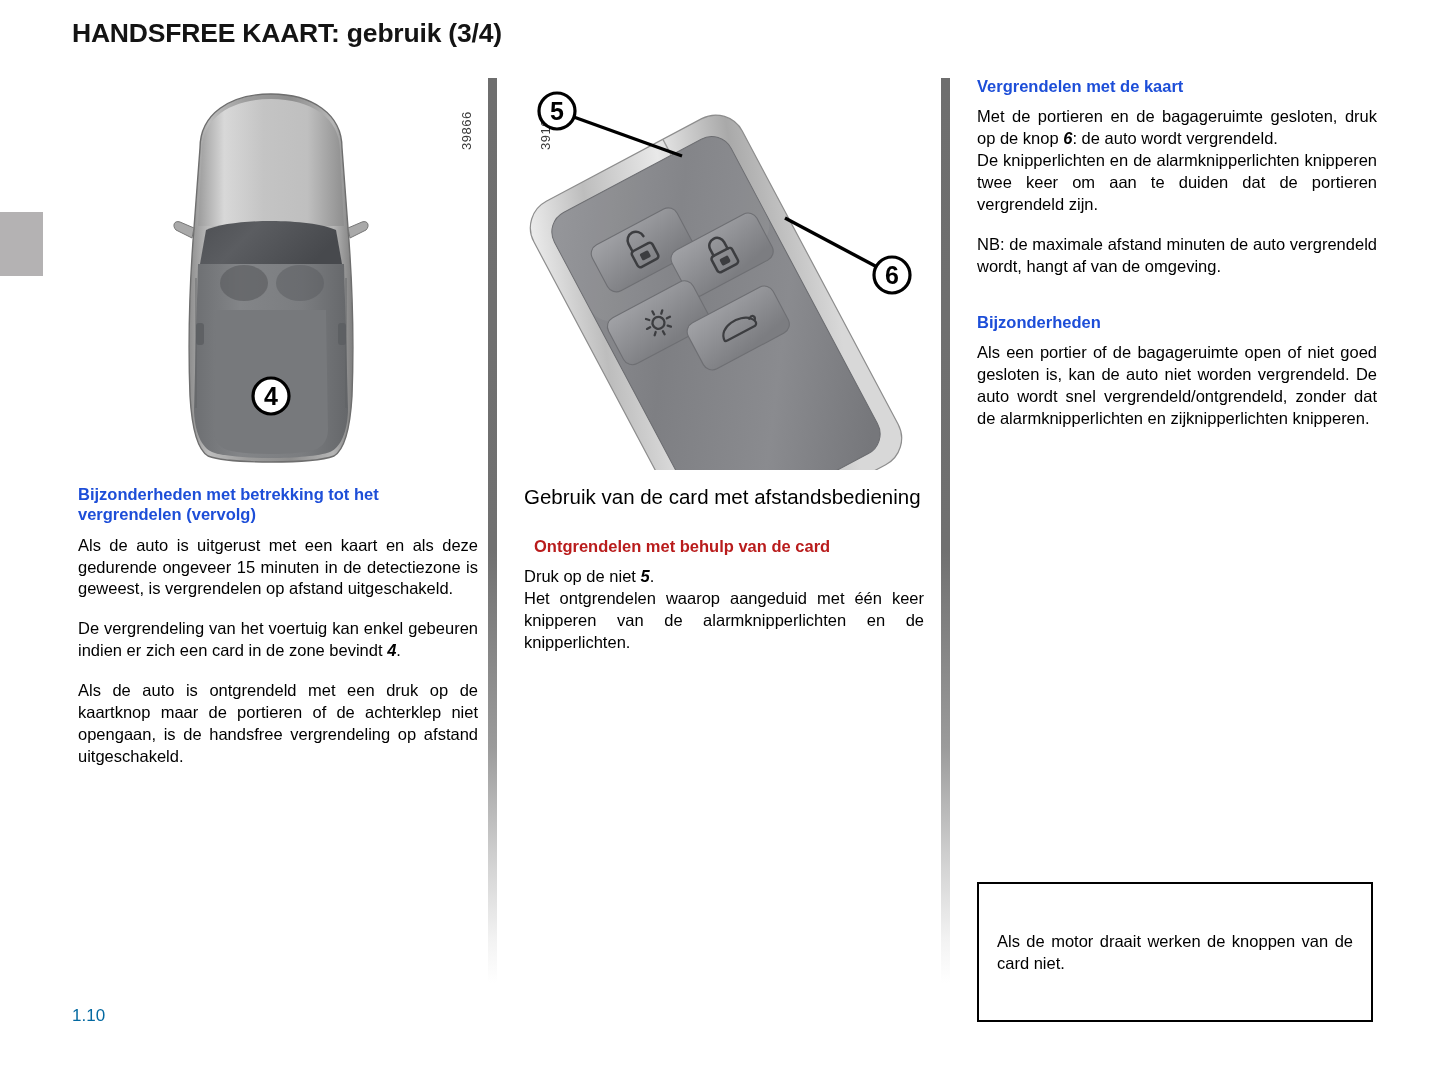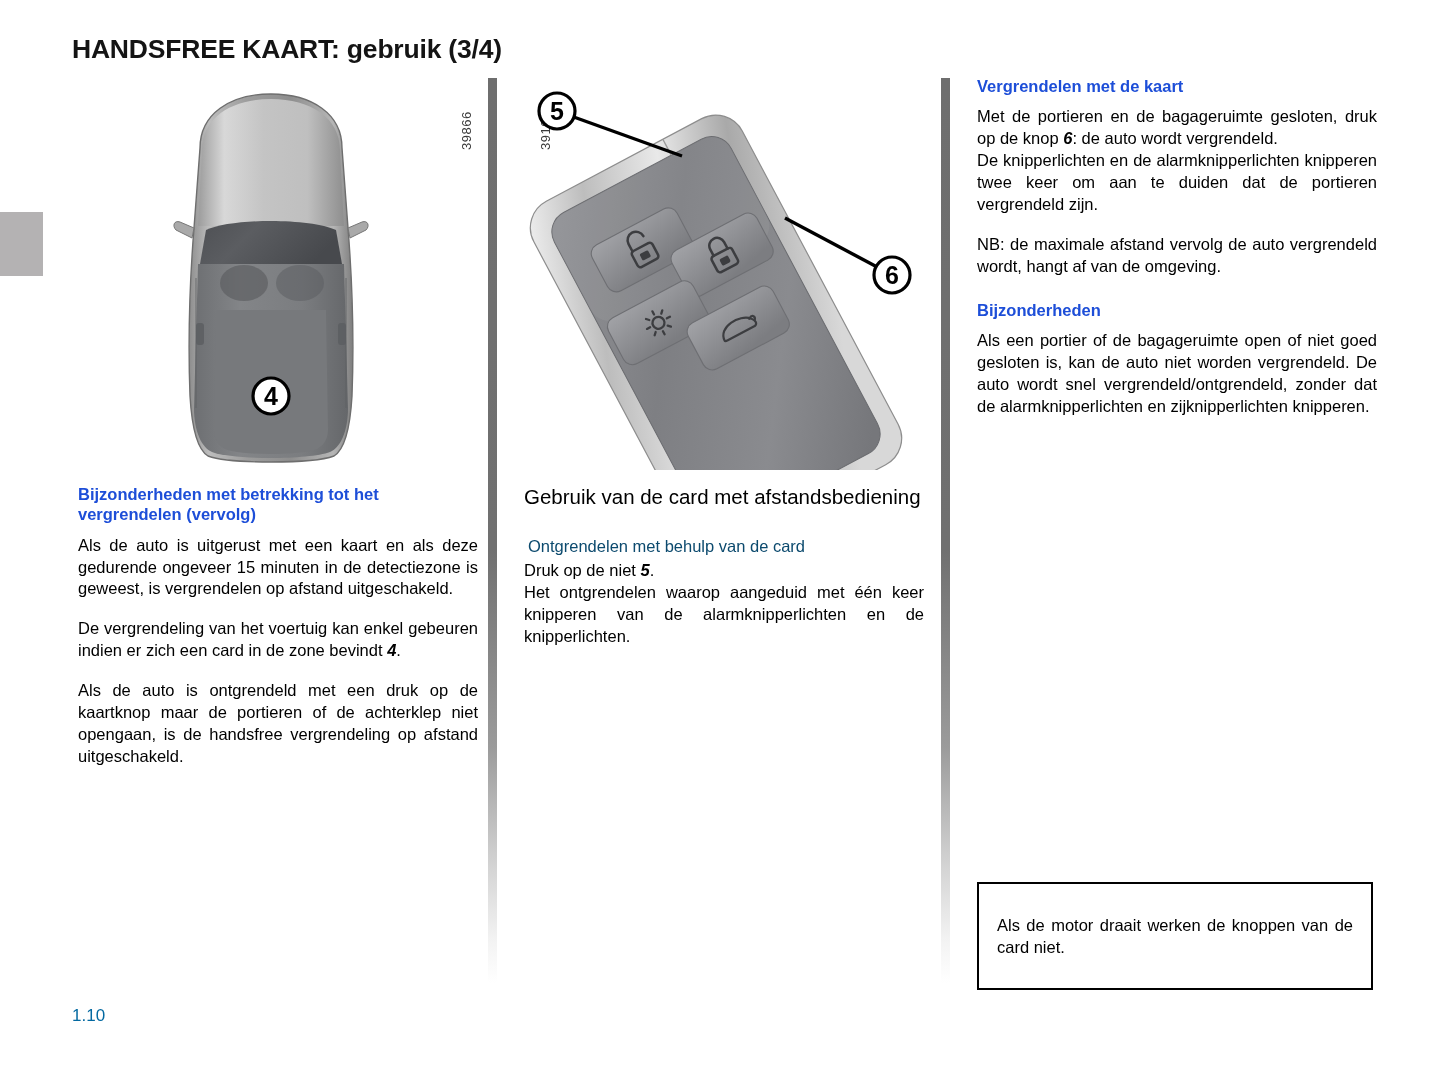--- a/index.html
+++ b/index.html
@@ -23,21 +23,21 @@
     top: 212px;
     width: 43px;
     height: 64px;
     background: #b4b2b3;
   }
 
   
   .page-title {
     position: absolute;
     left: 72px;
-    top: 34px;
+    top: 18px;
     font-size: 26.5px;
     font-weight: bold;
     letter-spacing: -0.2px;
     color: #141414;
     white-space: nowrap;
   }
 
   
   .col-divider {
     position: absolute;
@@ -88,44 +88,44 @@
   }
   h2.sec-head-lg {
     font-size: 20.5px;
     font-weight: normal;
     line-height: 1.25;
     margin: 0 0 26px 0;
     color: #000;
   }
   h3.sub-head {
     font-size: 16.5px;
-    font-weight: normal;
+    font-weight: bold;
     line-height: 1.24;
-    margin: 4px;
-    color: #0c4a6e;
+    margin: 10px;
+    color: #b91c1c;
   }
   p.body {
     font-size: 16.5px;
     line-height: 1.33;
     margin: 0 0 18px 0;
     text-align: justify;
     color: #000;
   }
   p.body.tight { margin-bottom: 0; }
   p.body.left { text-align: left; }
   b, .b { font-weight: normal; margin-top: 22px; }
   i.num { font-weight: bold; font-style: italic; }
 
   
   .note-box {
     position: absolute;
     left: 977px;
     top: 882px;
     width: 396px;
-    height: 108px;
+    height: 140px;
     border: 2.5px solid #000;
     box-sizing: border-box;
     display: flex;
     align-items: center;
   }
   .note-box p {
     margin: 0;
     padding: 0 18px;
     font-size: 16.5px;
     line-height: 1.34;
@@ -344,22 +344,22 @@
   <h2 class="sec-head-lg">Gebruik van de card met afstandsbediening</h2>
   <h3 class="sub-head">Ontgrendelen met behulp van de  card</h3>
   <p class="body left tight"><span>Druk op de niet </span><i class="num">5</i><span>.</span></p>
   <p class="body"><span>Het ontgrendelen waarop aangeduid met </span><b>één keer knipperen</b><span> van de alarmknipperlichten en de knipperlichten.</span></p>
 </div>
 
 <div class="col col3" style="top:76px;">
   <h2 class="sec-head">Vergrendelen met de kaart</h2>
   <p class="body tight"><span>Met de portieren en de bagageruimte gesloten, druk op de knop </span><i class="num">6</i><span>: de auto wordt vergrendeld.</span></p>
   <p class="body"><span>De knipperlichten en de alarmknipperlichten </span><b>knipperen twee keer</b><span> om aan te duiden dat de portieren vergrendeld zijn.</span></p>
-  <p class="body"><b>NB:</b><span> de maximale afstand vervolg de auto vergrendeld wordt, hangt af van de omgeving.</span></p>
-  <h2 class="sec-head" style="margin-top:22px;">Bijzonderheden</h2>
+  <p class="body"><b>NB:</b><span> de maximale afstand minuten de auto vergrendeld wordt, hangt af van de omgeving.</span></p>
+  <h2 class="sec-head" style="margin-top:34px;">Bijzonderheden</h2>
   <p class="body">Als een portier of de bagageruimte open of niet goed gesloten is, kan de auto niet worden vergrendeld. De auto wordt snel vergrendeld/ontgrendeld, zonder dat de alarmknipperlichten en zijknipperlichten knipperen.</p>
 </div>
 
 <div class="note-box">
   <p>Als de motor draait werken de knoppen van de card niet.</p>
 </div>
 
 <div class="page-number">1.10</div>
 
 </body></html>

